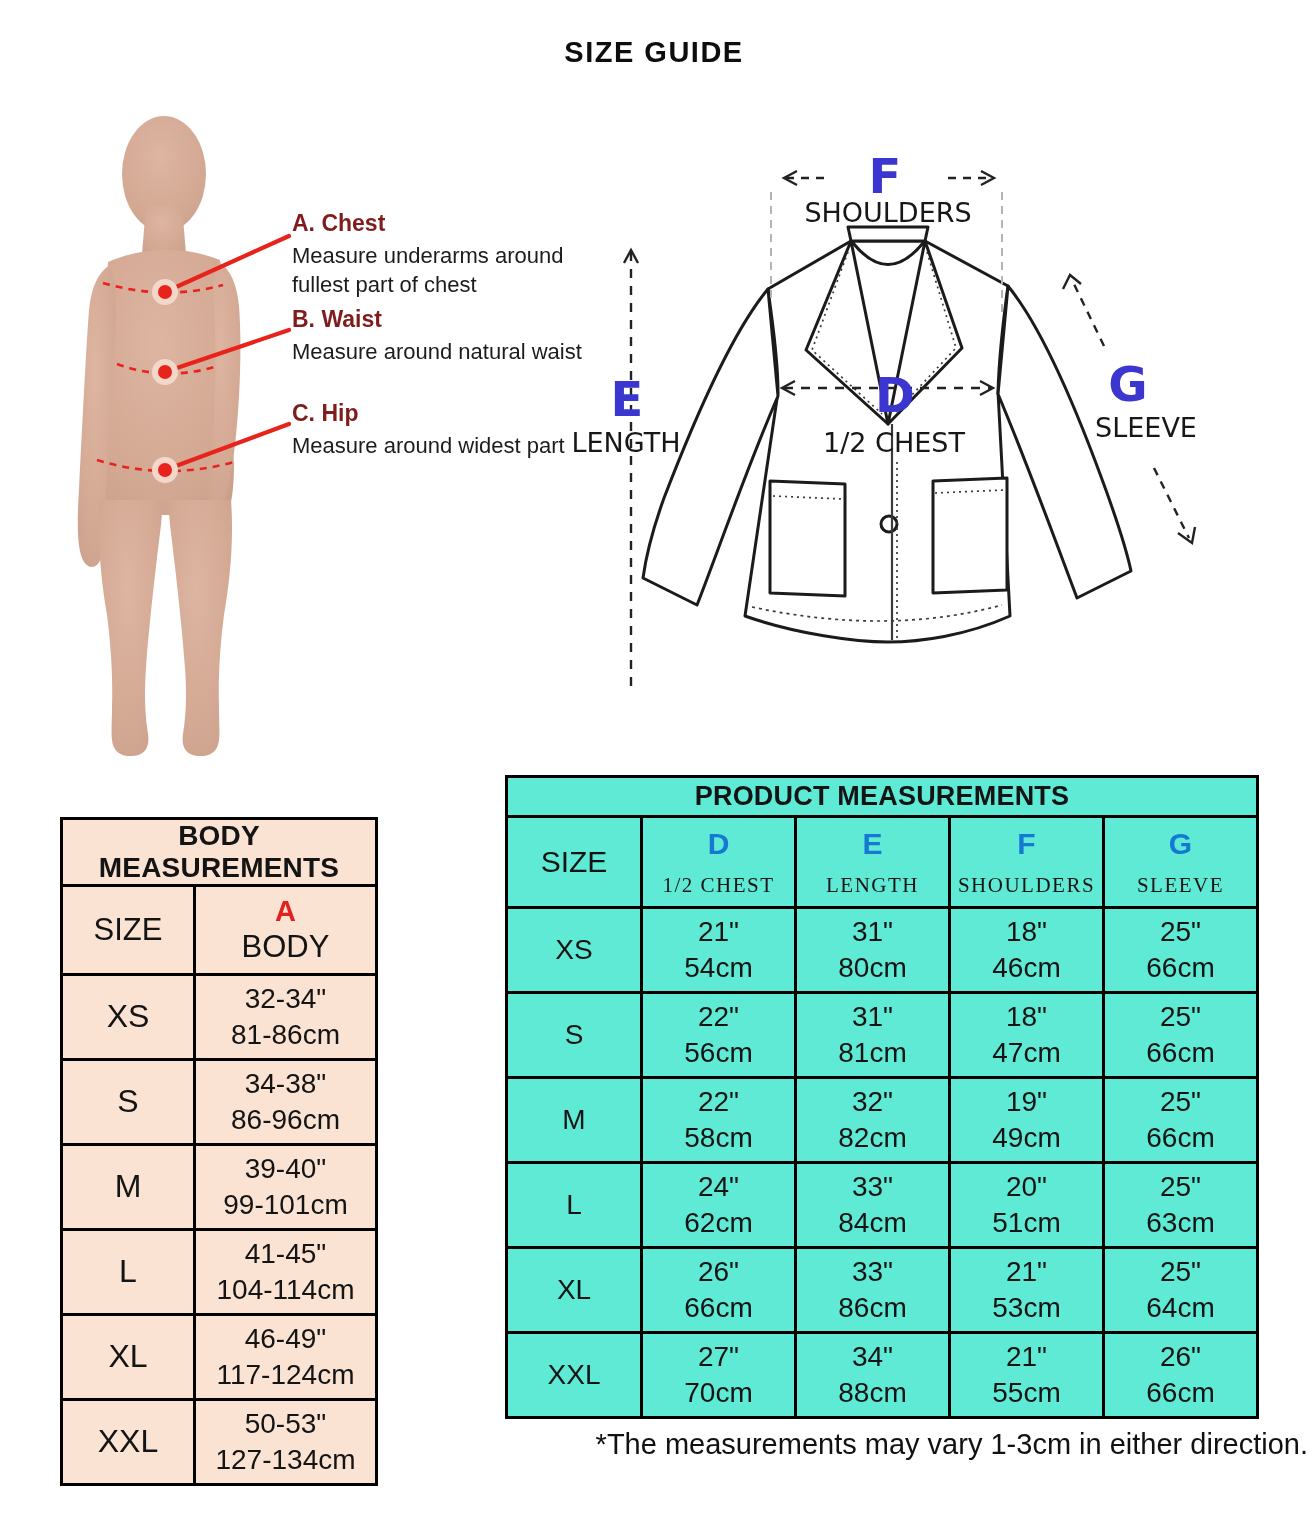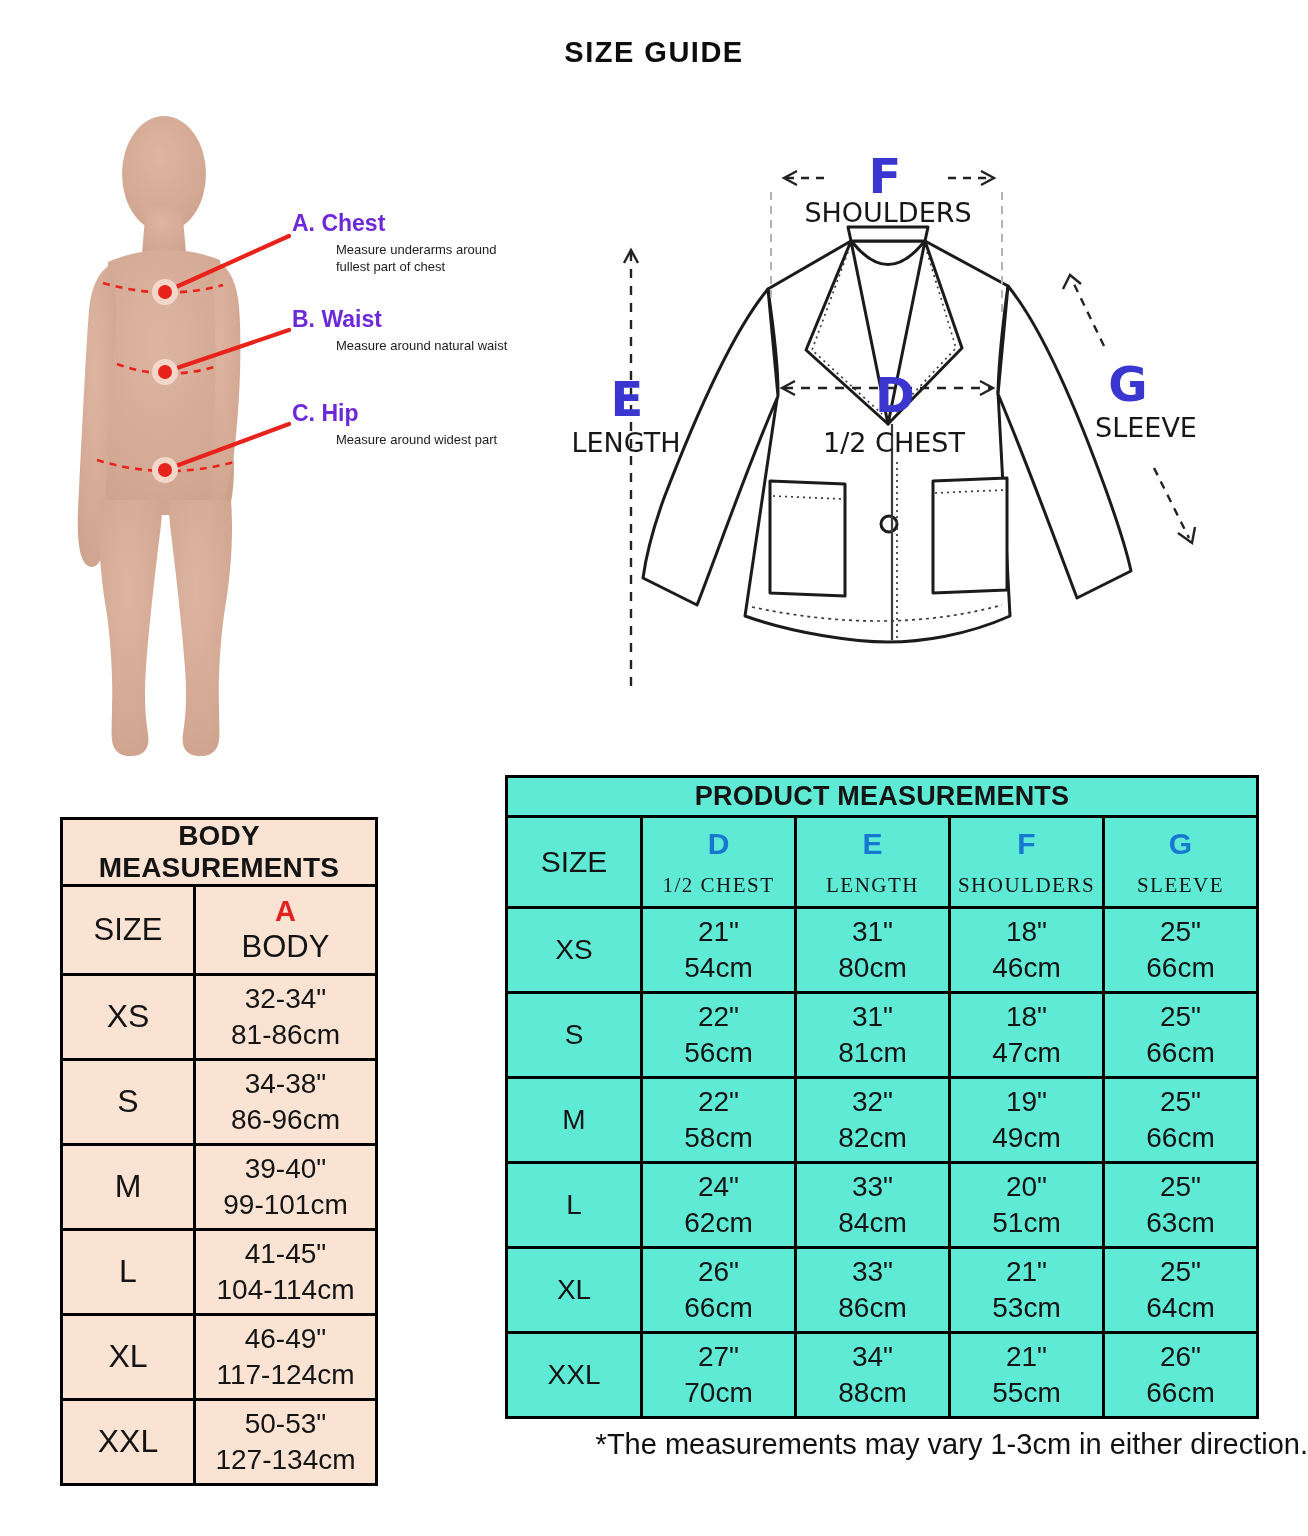--- a/index.html
+++ b/index.html
@@ -3,22 +3,22 @@
 <meta charset="utf-8">
 <style>
   html,body{margin:0;padding:0;background:#ffffff;}
   #page{position:relative;width:1308px;height:1536px;background:#ffffff;overflow:hidden;
         font-family:"Liberation Sans","DejaVu Sans",sans-serif;color:#141414;}
   .abs{position:absolute;}
   #page-title{top:36px;left:0;right:0;text-align:center;font-size:29px;font-weight:bold;
               letter-spacing:1.5px;color:#0d0d0d;}
   
   .anno{left:292px;width:300px;}
-  .anno .lab{font-size:23px;font-weight:bold;color:#6d28d9;margin-bottom:4px;}
-  .anno .desc{font-size:13px;color:#1c1c1c;line-height:1.32;white-space:pre-line;margin-left:44px;}
+  .anno .lab{font-size:23px;font-weight:bold;color:#7f1d1d;margin-bottom:4px;}
+  .anno .desc{font-size:22px;color:#1c1c1c;line-height:1.32;white-space:pre-line;}
   
   table{border-collapse:collapse;table-layout:fixed;}
   td,th{border:3px solid #000;text-align:center;vertical-align:middle;padding:0;}
   .ttl{font-size:27px;font-weight:bold;letter-spacing:0.2px;}
   #body-table{left:60px;top:775px;}
   #body-table table{width:315px;background:#fbe3d4;margin-top:42px;}
   #body-table .ttl td{height:40px;}
   #body-table .hdr td{height:86px;font-size:31px;}
   #body-table td{font-size:28px;}
   #body-table td.sizecol{font-size:32px;}

